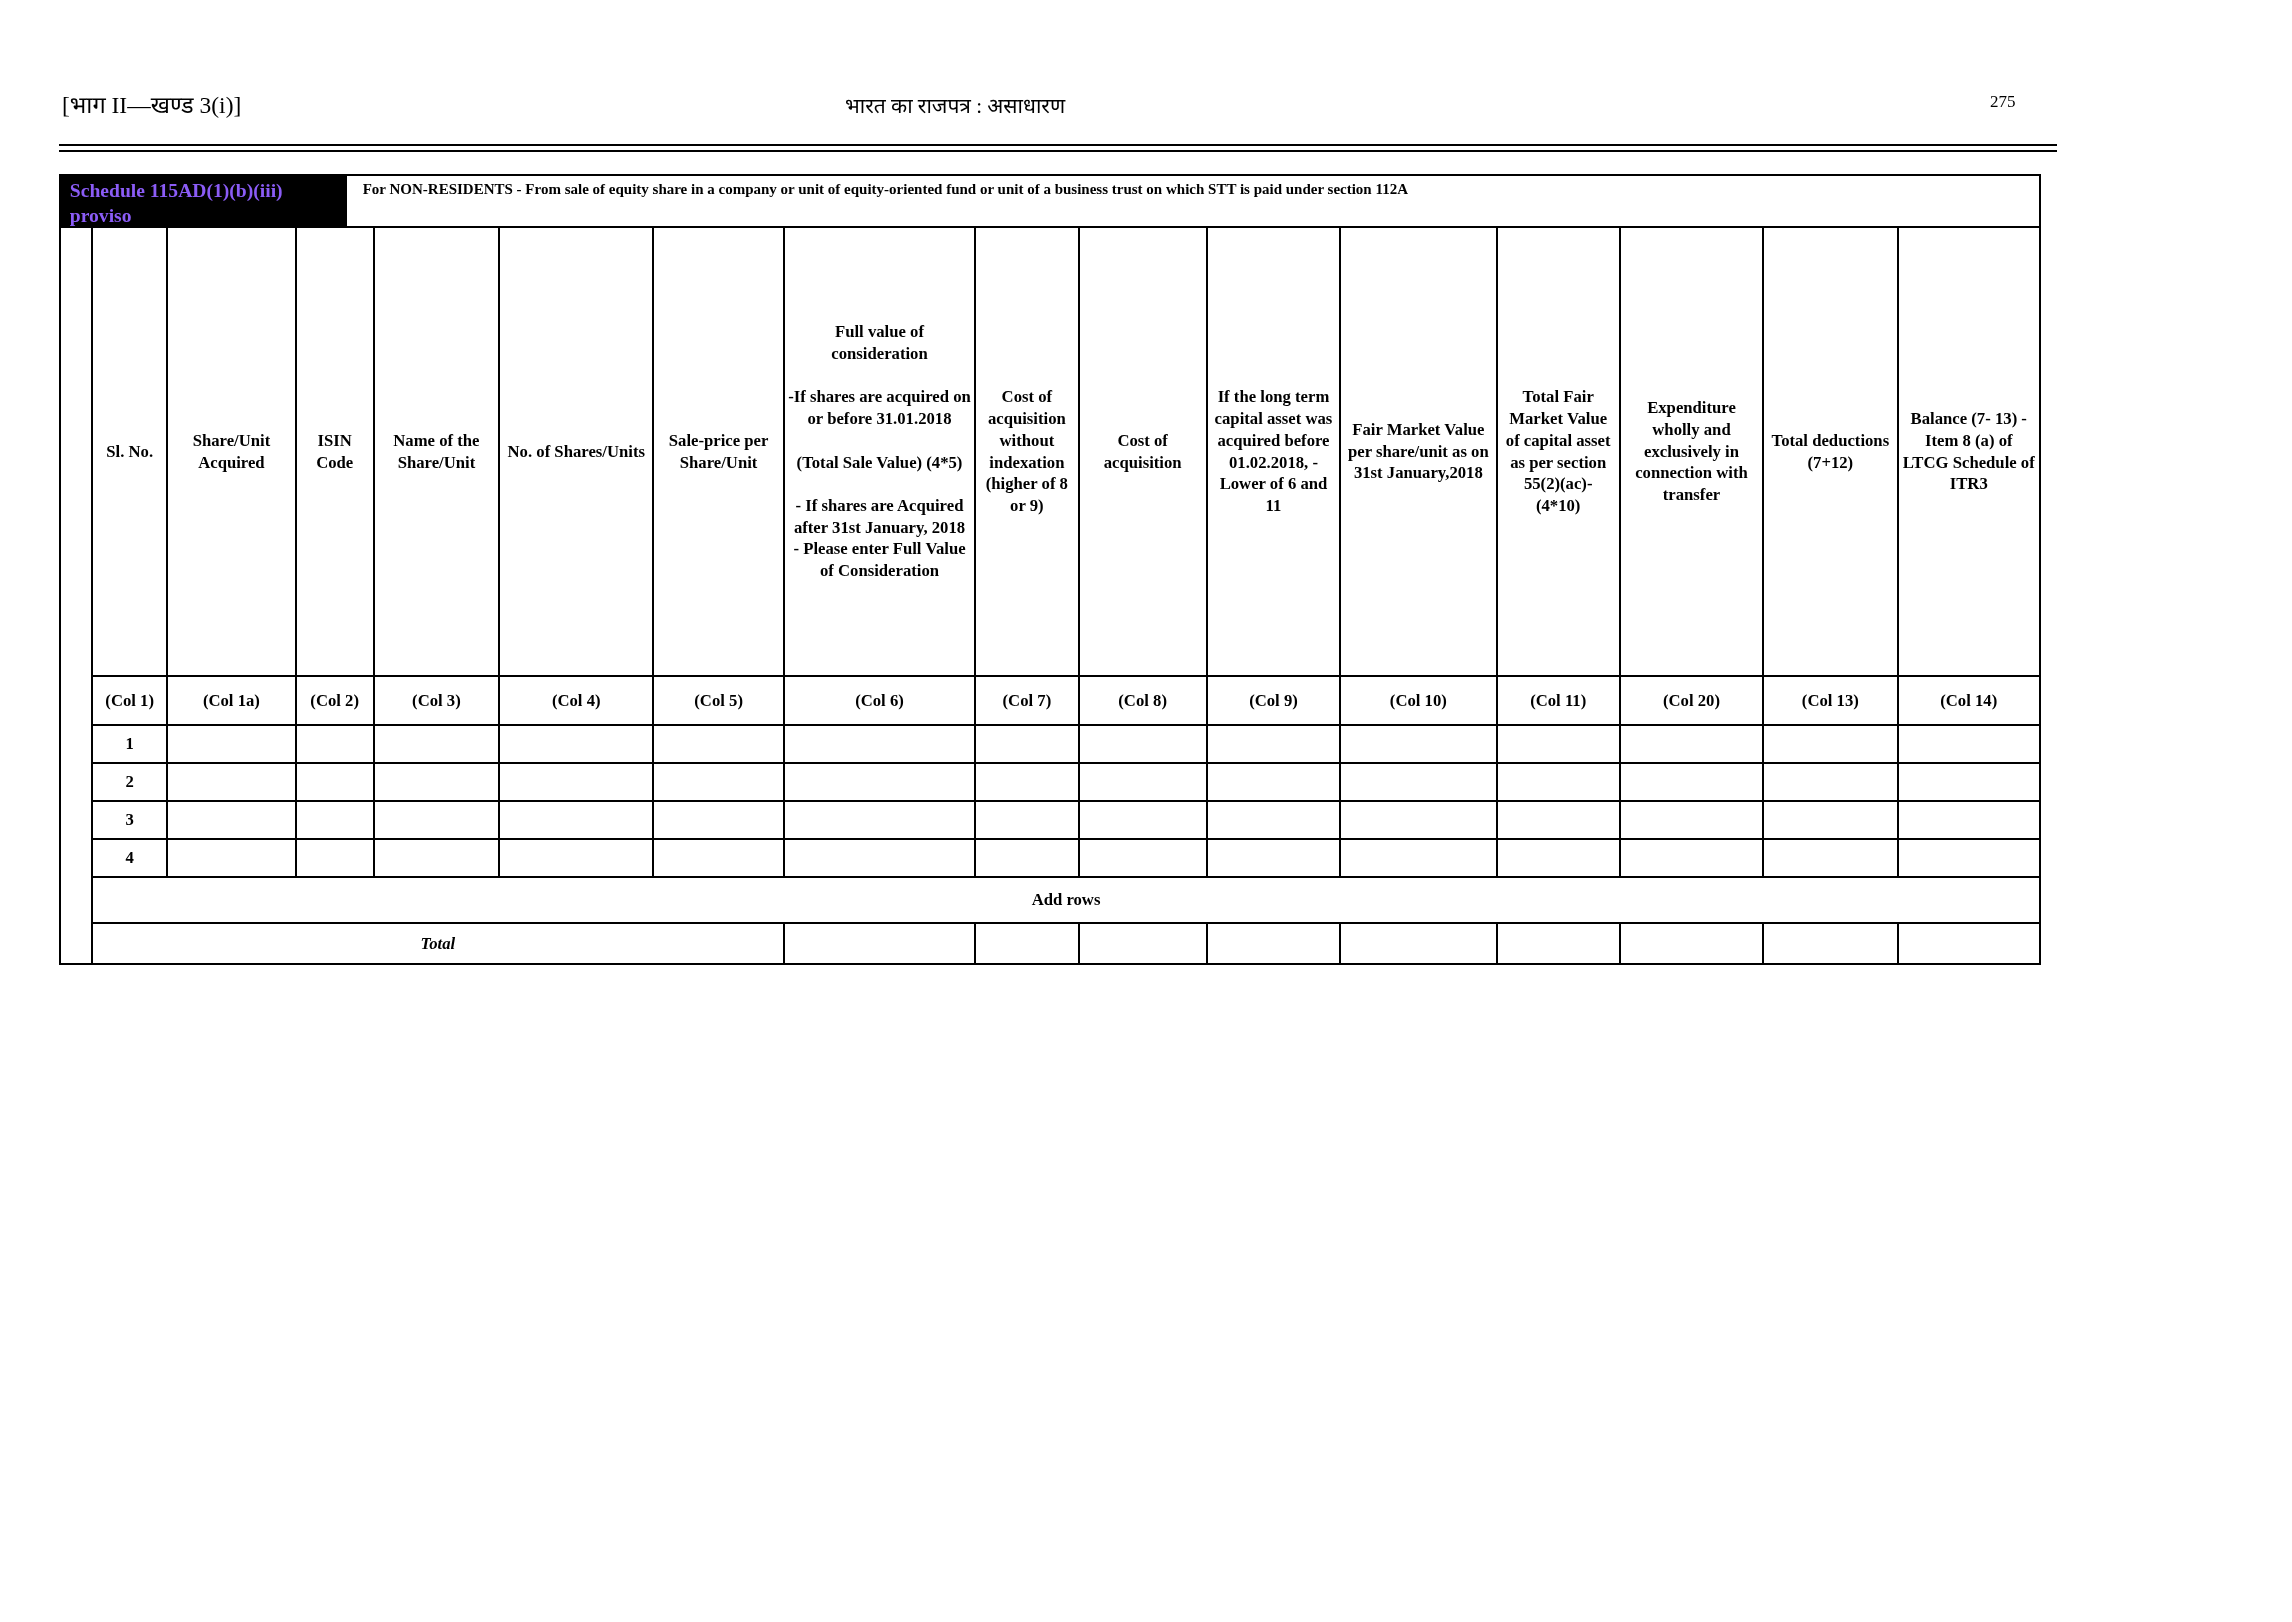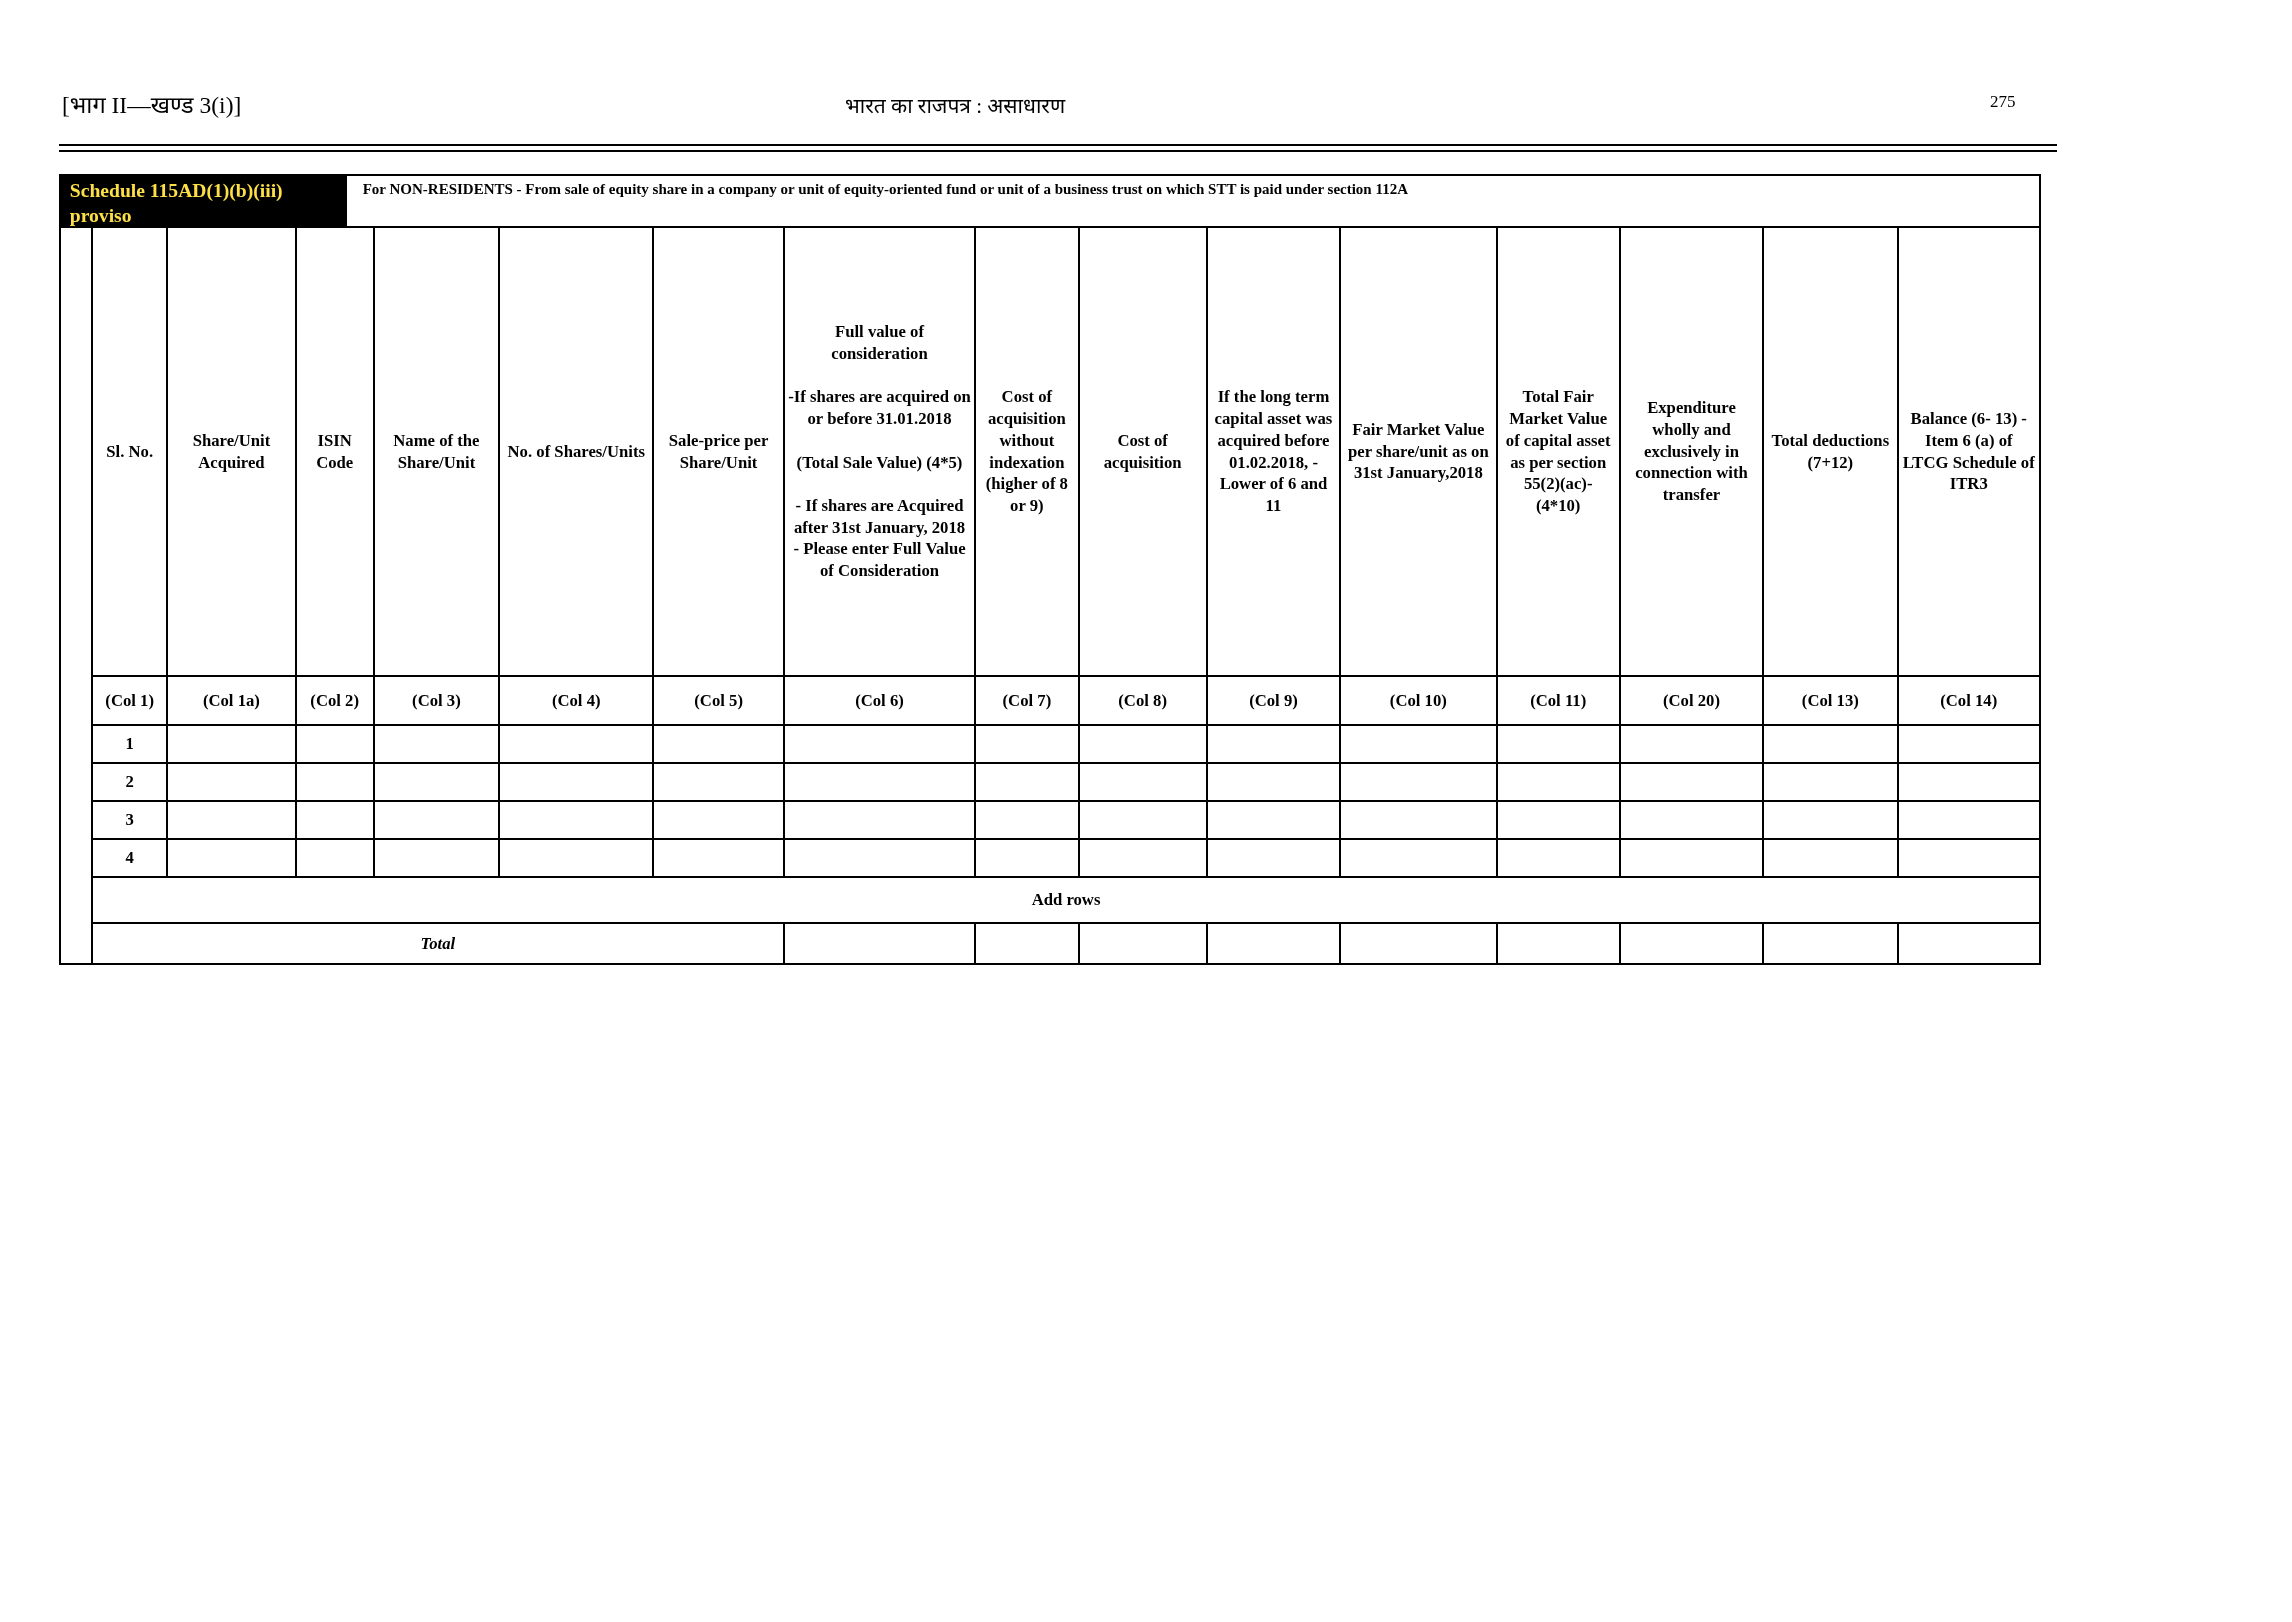--- a/index.html
+++ b/index.html
@@ -18,21 +18,21 @@
     position:absolute;left:59px;top:144px;width:1998px;height:3.9px;
     border-top:2px solid #000;border-bottom:2px solid #000;
   }
   .sched{
     position:absolute;left:59px;top:174px;width:1982px;height:52px;
     display:flex;box-sizing:border-box;
     border:2px solid #000;border-bottom:none;
   }
   .sched-title{
     width:286px;box-sizing:border-box;flex:0 0 286px;
-    background:#000;color:#fde047;
+    background:#000;color:#8b5cf6;
     font-weight:bold;font-size:19.6px;line-height:1.28;
     padding:2px 5.9px 2px 8.8px;
   }
   .sched-desc{
     flex:1;font-weight:bold;font-size:15px;line-height:1.25;
     padding:3.9px 9.8px 0 15.7px;
   }
   table.grid{
     position:absolute;left:59px;top:226px;
     width:1982px;table-layout:fixed;border-collapse:collapse;
@@ -109,21 +109,21 @@
 
 - If shares are Acquired after 31st January, 2018
 - Please enter Full Value of Consideration</th>
       <th>Cost of acquisition without indexation (higher of 8 or 9)</th>
       <th>Cost of acquisition</th>
       <th>If the long term capital asset was acquired before 01.02.2018, -Lower of 6 and 11</th>
       <th>Fair Market Value per share/unit as on 31st January,2018</th>
       <th>Total Fair Market Value of capital asset as per section 55(2)(ac)- (4*10)</th>
       <th>Expenditure wholly and exclusively in connection with transfer</th>
       <th>Total deductions (7+12)</th>
-      <th>Balance (6- 13) -Item 6 (a) of LTCG Schedule of ITR3</th>
+      <th>Balance (7- 13) -Item 8 (a) of LTCG Schedule of ITR3</th>
     </tr>
     <tr class="labels-row">
       <td>(Col 1)</td>
       <td>(Col 1a)</td>
       <td>(Col 2)</td>
       <td>(Col 3)</td>
       <td>(Col 4)</td>
       <td>(Col 5)</td>
       <td>(Col 6)</td>
       <td>(Col 7)</td>

